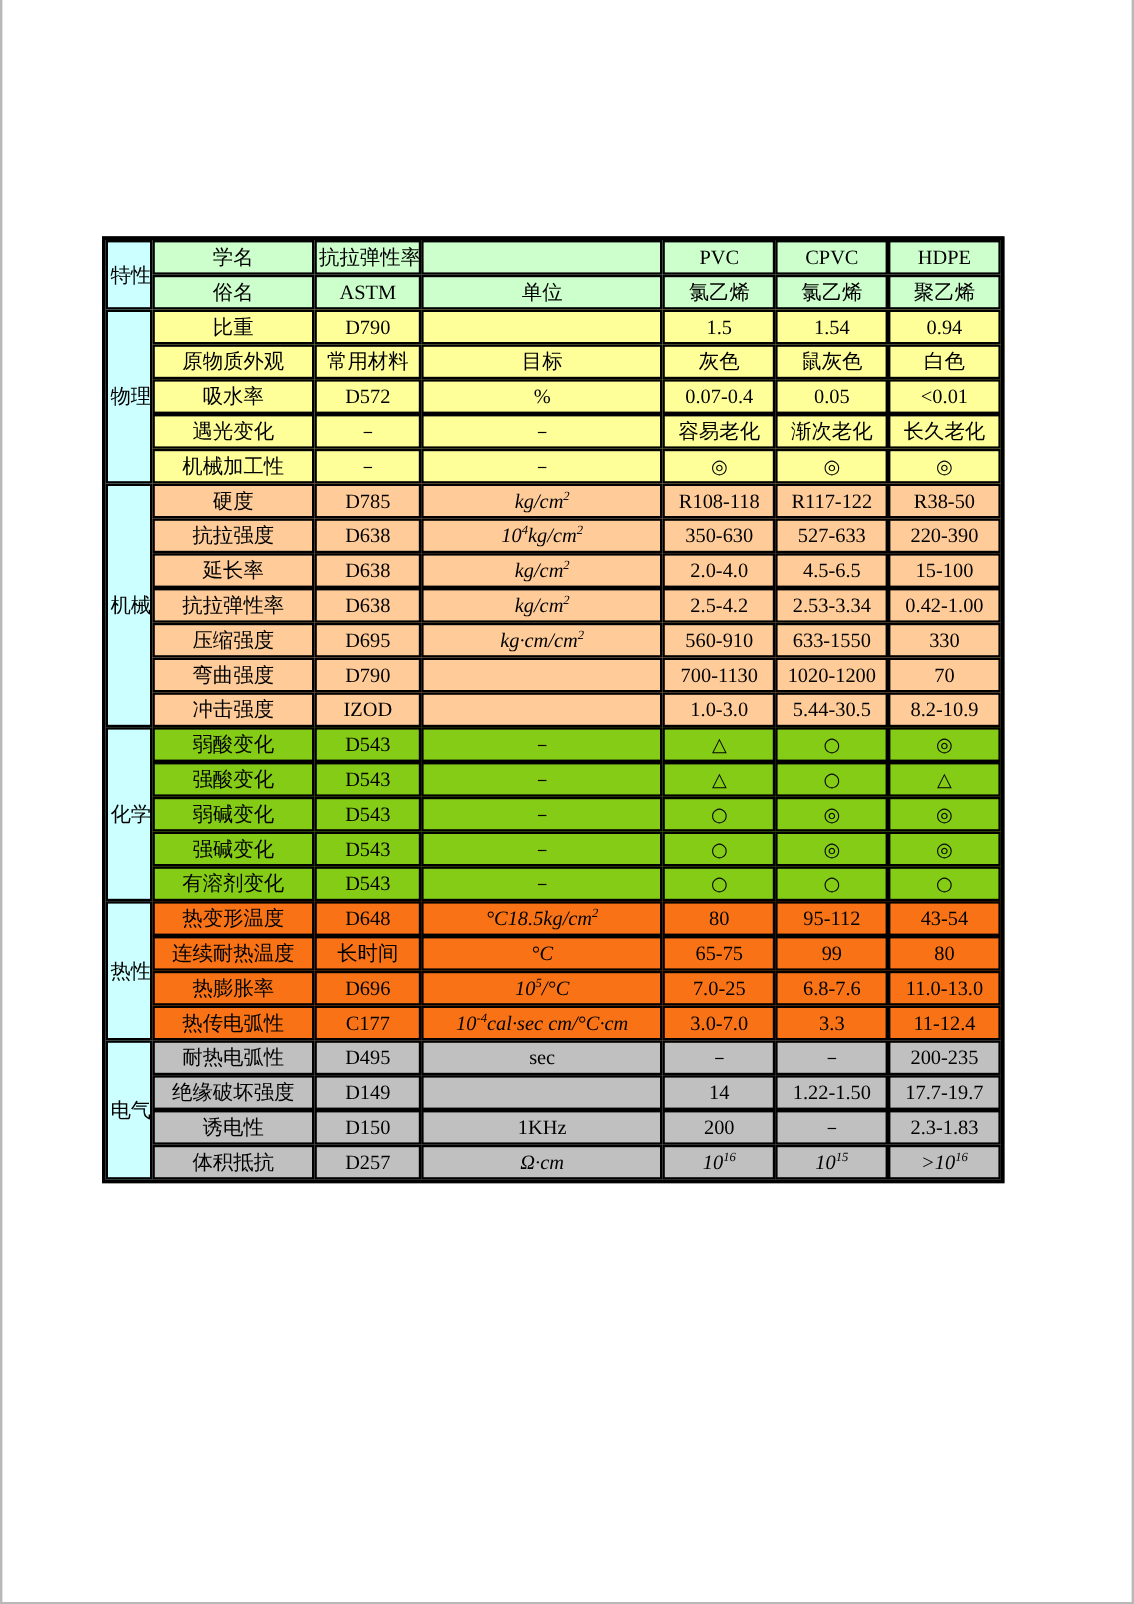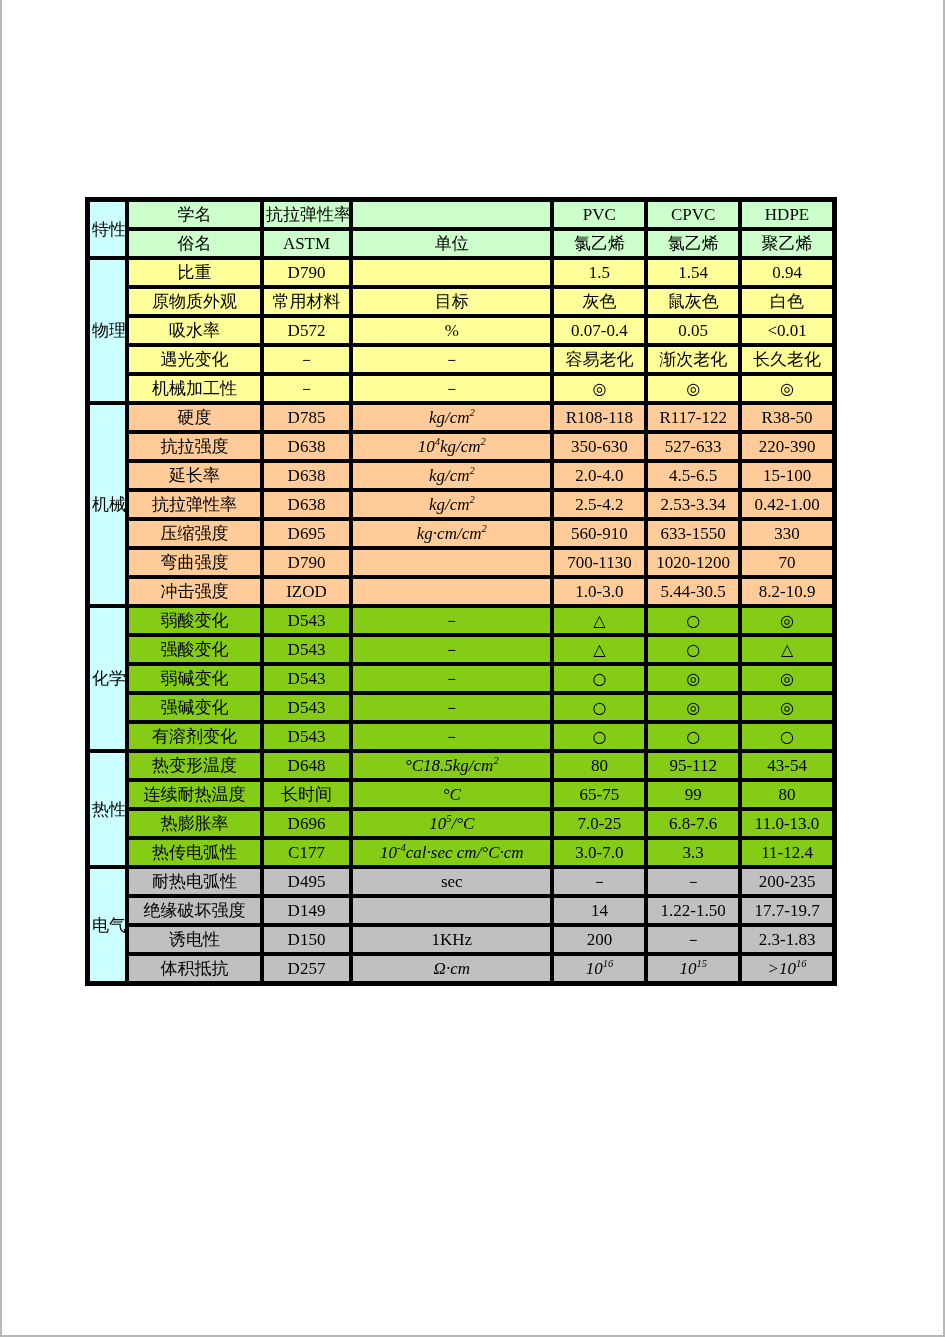--- a/index.html
+++ b/index.html
@@ -56,21 +56,21 @@
   col.c-astm  { width: 78px; }
   col.c-unit  { width: 176px; }
   col.c-val   { width: 82px; }
 
   
   .bg-group  { background: #CCFFFF; }
   .bg-head   { background: #CCFFCC; }
   .bg-phys   { background: #FFFF99; }
   .bg-mech   { background: #FFCC99; }
   .bg-chem   { background: #84cc16; }
-  .bg-therm  { background: #84cc16; margin-top: 39px; }
+  .bg-therm  { background: #f97316; margin-top: 39px; }
   .bg-elec   { background: #C0C0C0; }
 
   .group-cell {
     font-size: 17px;
     line-height: 1.12;
     padding: 2px 0;
     letter-spacing: 0;
     word-break: break-all;
     white-space: normal;
   }

